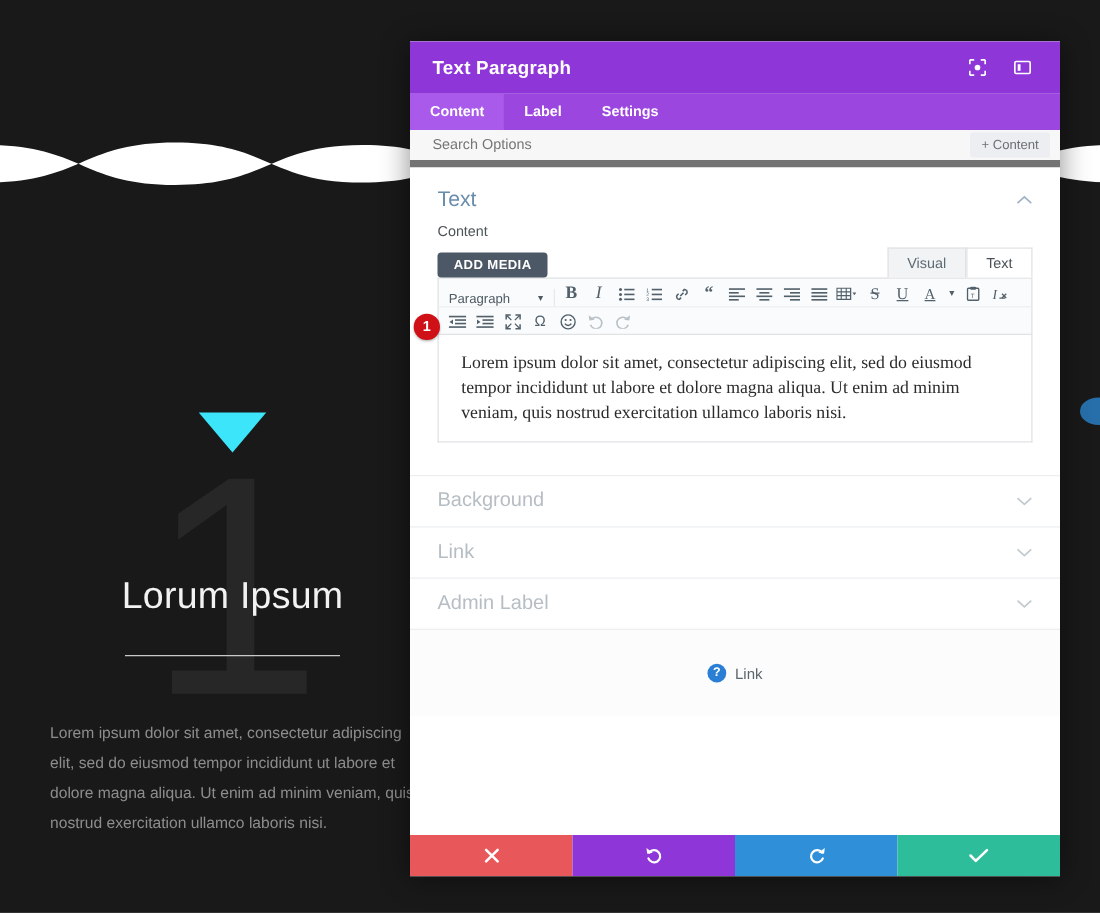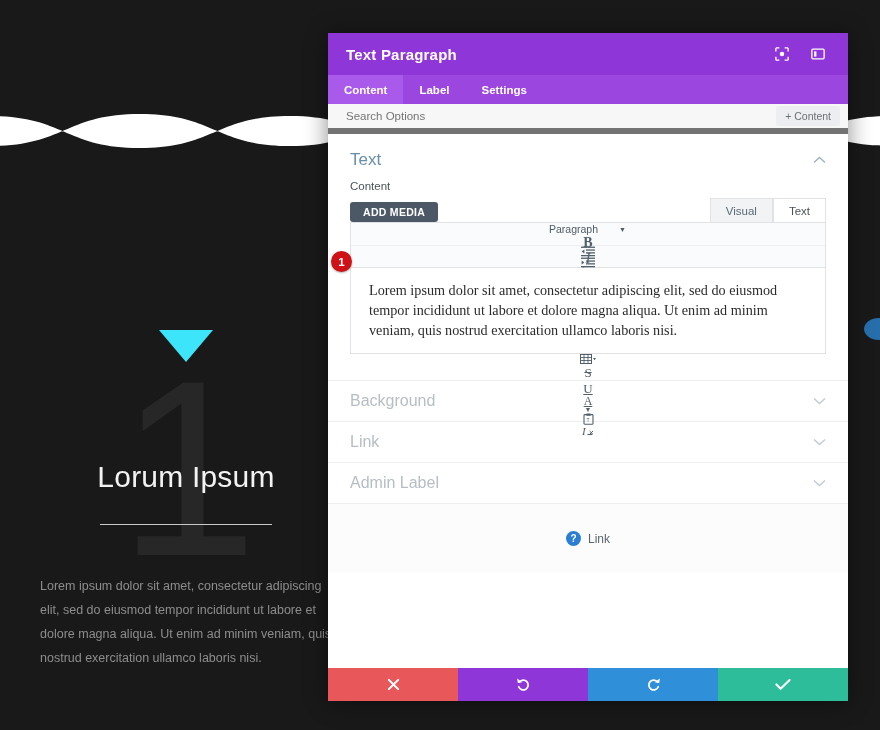--- a/index.html
+++ b/index.html
@@ -194,24 +194,23 @@
     background: #f1f3f4;
     cursor: pointer;
   }
   .vt-tab.active { background: #fff; color: #4a5257; }
 
   .tb {
     border: 1px solid #e0e2e4;
     background: #fafbfc;
   }
   .tb-row {
-    display: flex; align-items: center;
+    display: flex; align-items: flex-end;
     height: 22px;
     padding: 0 4px;
-    flex-direction: column;
   }
   .tb-row.r2 { border-top: 1px solid #edeff1; }
   .tb-item {
     min-width: 22px; height: 20px;
     display: flex; align-items: center; justify-content: center;
     color: #52606b; font-size: 12px;
     cursor: pointer;
     padding: 0 3px;
   }
   .tb-item.dim { color: #b9c1c7; }

